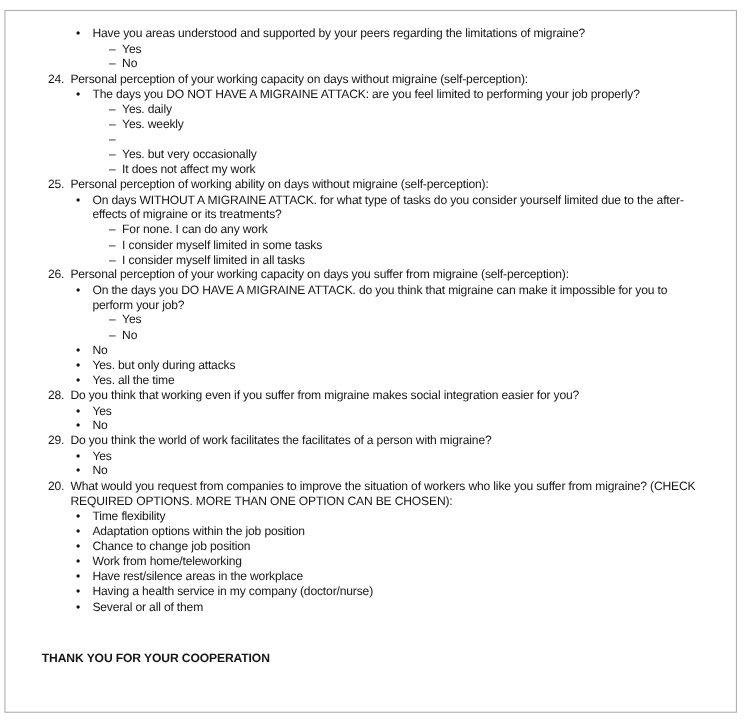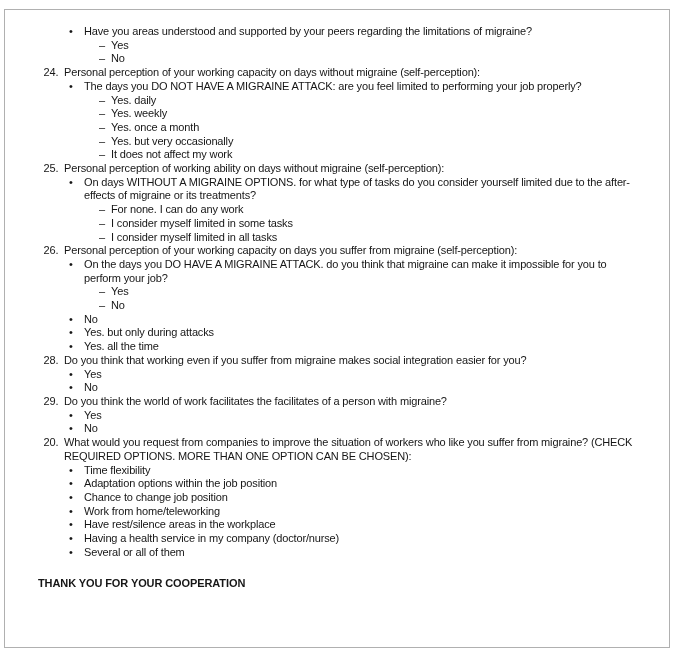--- a/index.html
+++ b/index.html
@@ -40,21 +40,21 @@
 
   
   .bullet-row { padding-left: 31px; }
   .bullet-row .b-marker { width: 15px; }
 
   
   .dash-row { padding-left: 61px; }
   .dash-row .d-marker { width: 12px; }
 
   .footer {
-    margin-top: 18px;
+    margin-top: 34px;
     font-weight: bold;
     letter-spacing: -0.1px;
   }
 </style>
 </head>
 <body>
 
 <div class="page">
   <div class="content">
     <div id="qa-list">
@@ -82,39 +82,38 @@
           <div class="row dash-row">
             <span class="marker d-marker">–</span>
             <div class="txt">Yes. daily</div>
           </div>
           <div class="row dash-row">
             <span class="marker d-marker">–</span>
             <div class="txt">Yes. weekly</div>
           </div>
           <div class="row dash-row">
             <span class="marker d-marker">–</span>
-            <div class="txt">Yes. once a month</div>
           </div>
           <div class="row dash-row">
             <span class="marker d-marker">–</span>
             <div class="txt">Yes. but very occasionally</div>
           </div>
           <div class="row dash-row">
             <span class="marker d-marker">–</span>
             <div class="txt">It does not affect my work</div>
           </div>
         </div>
         <div class="question">
           <div class="row q-row">
             <span class="marker q-num">25.</span>
             <div class="txt">Personal perception of working ability on days without migraine (self-perception):</div>
           </div>
           <div class="row bullet-row">
             <span class="marker b-marker">•</span>
-            <div class="txt">On days WITHOUT A MIGRAINE OPTIONS. for what type of tasks do you consider yourself limited due to the after-effects of migraine or its treatments?</div>
+            <div class="txt">On days WITHOUT A MIGRAINE ATTACK. for what type of tasks do you consider yourself limited due to the after-effects of migraine or its treatments?</div>
           </div>
           <div class="row dash-row">
             <span class="marker d-marker">–</span>
             <div class="txt">For none. I can do any work</div>
           </div>
           <div class="row dash-row">
             <span class="marker d-marker">–</span>
             <div class="txt">I consider myself limited in some tasks</div>
           </div>
           <div class="row dash-row">

